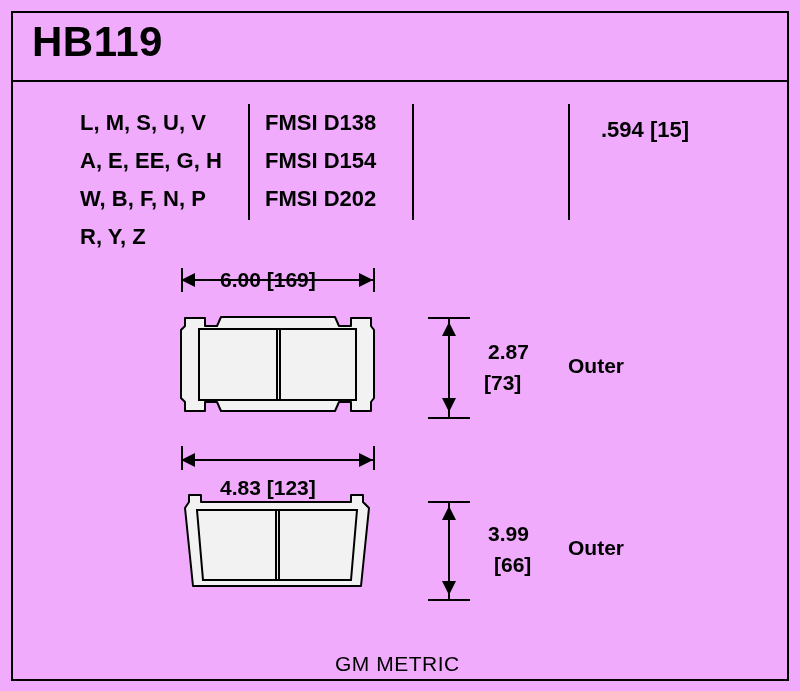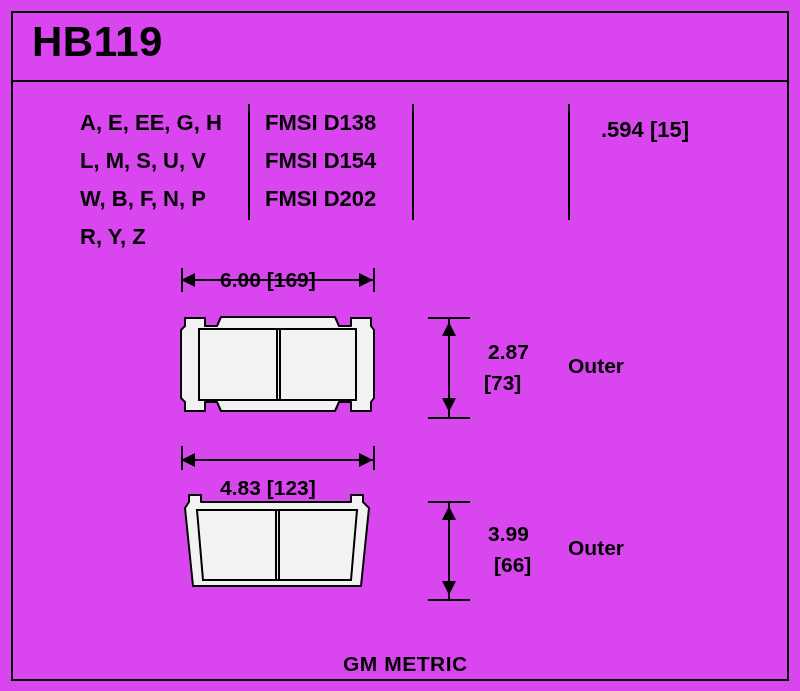--- a/index.html
+++ b/index.html
@@ -8,21 +8,21 @@
     background: #ffffff;
   }
   body {
     font-family: "Liberation Sans", sans-serif;
     color: #000000;
   }
   #page {
     position: relative;
     width: 800px;
     height: 691px;
-    background: #d946ef;
+    background: #f0abfc;
     overflow: hidden;
   }
   
   .frame-line {
     position: absolute;
     background: #000000;
   }
   .frame-top    { left: 11px;  top: 11px;  width: 778px; height: 2px; }
   .frame-bottom { left: 11px;  top: 679px; width: 778px; height: 2px; }
   .frame-left   { left: 11px;  top: 11px;  width: 2px;  height: 670px; }
@@ -145,45 +145,44 @@
   }
   .pad-label {
     position: absolute;
     font-size: 21px;
     font-weight: bold;
     white-space: nowrap;
   }
   .footer-label {
     position: absolute;
     font-size: 21px;
-    font-weight: bold;
+    font-weight: normal;
     white-space: nowrap;
     letter-spacing: 0.5px;
-    margin-left: 8px;
   }
   svg { display: block; }
   .pad-svg { position: absolute; }
 </style>
 </head>
 <body>
 
 <div id="page">
 
   <div class="frame-line frame-top"></div>
   <div class="frame-line frame-bottom"></div>
   <div class="frame-line frame-left"></div>
   <div class="frame-line frame-right"></div>
   <div class="frame-line header-divider"></div>
 
   <div class="part-number">HB119</div>
 
   <div class="spec-table">
     <div class="compound-col">
+      <div class="compound-row">L, M, S, U, V</div>
       <div class="compound-row">A, E, EE, G, H</div>
-      <div class="compound-row">L, M, S, U, V</div>
       <div class="compound-row">W, B, F, N, P</div>
       <div class="compound-row">R, Y, Z</div>
     </div>
     <div class="fmsi-col">
       <div class="fmsi-row">FMSI  D138</div>
       <div class="fmsi-row">FMSI  D154</div>
       <div class="fmsi-row">FMSI  D202</div>
     </div>
     <div class="thickness-col">
       <div class="thickness-row">.594  [15]</div>

